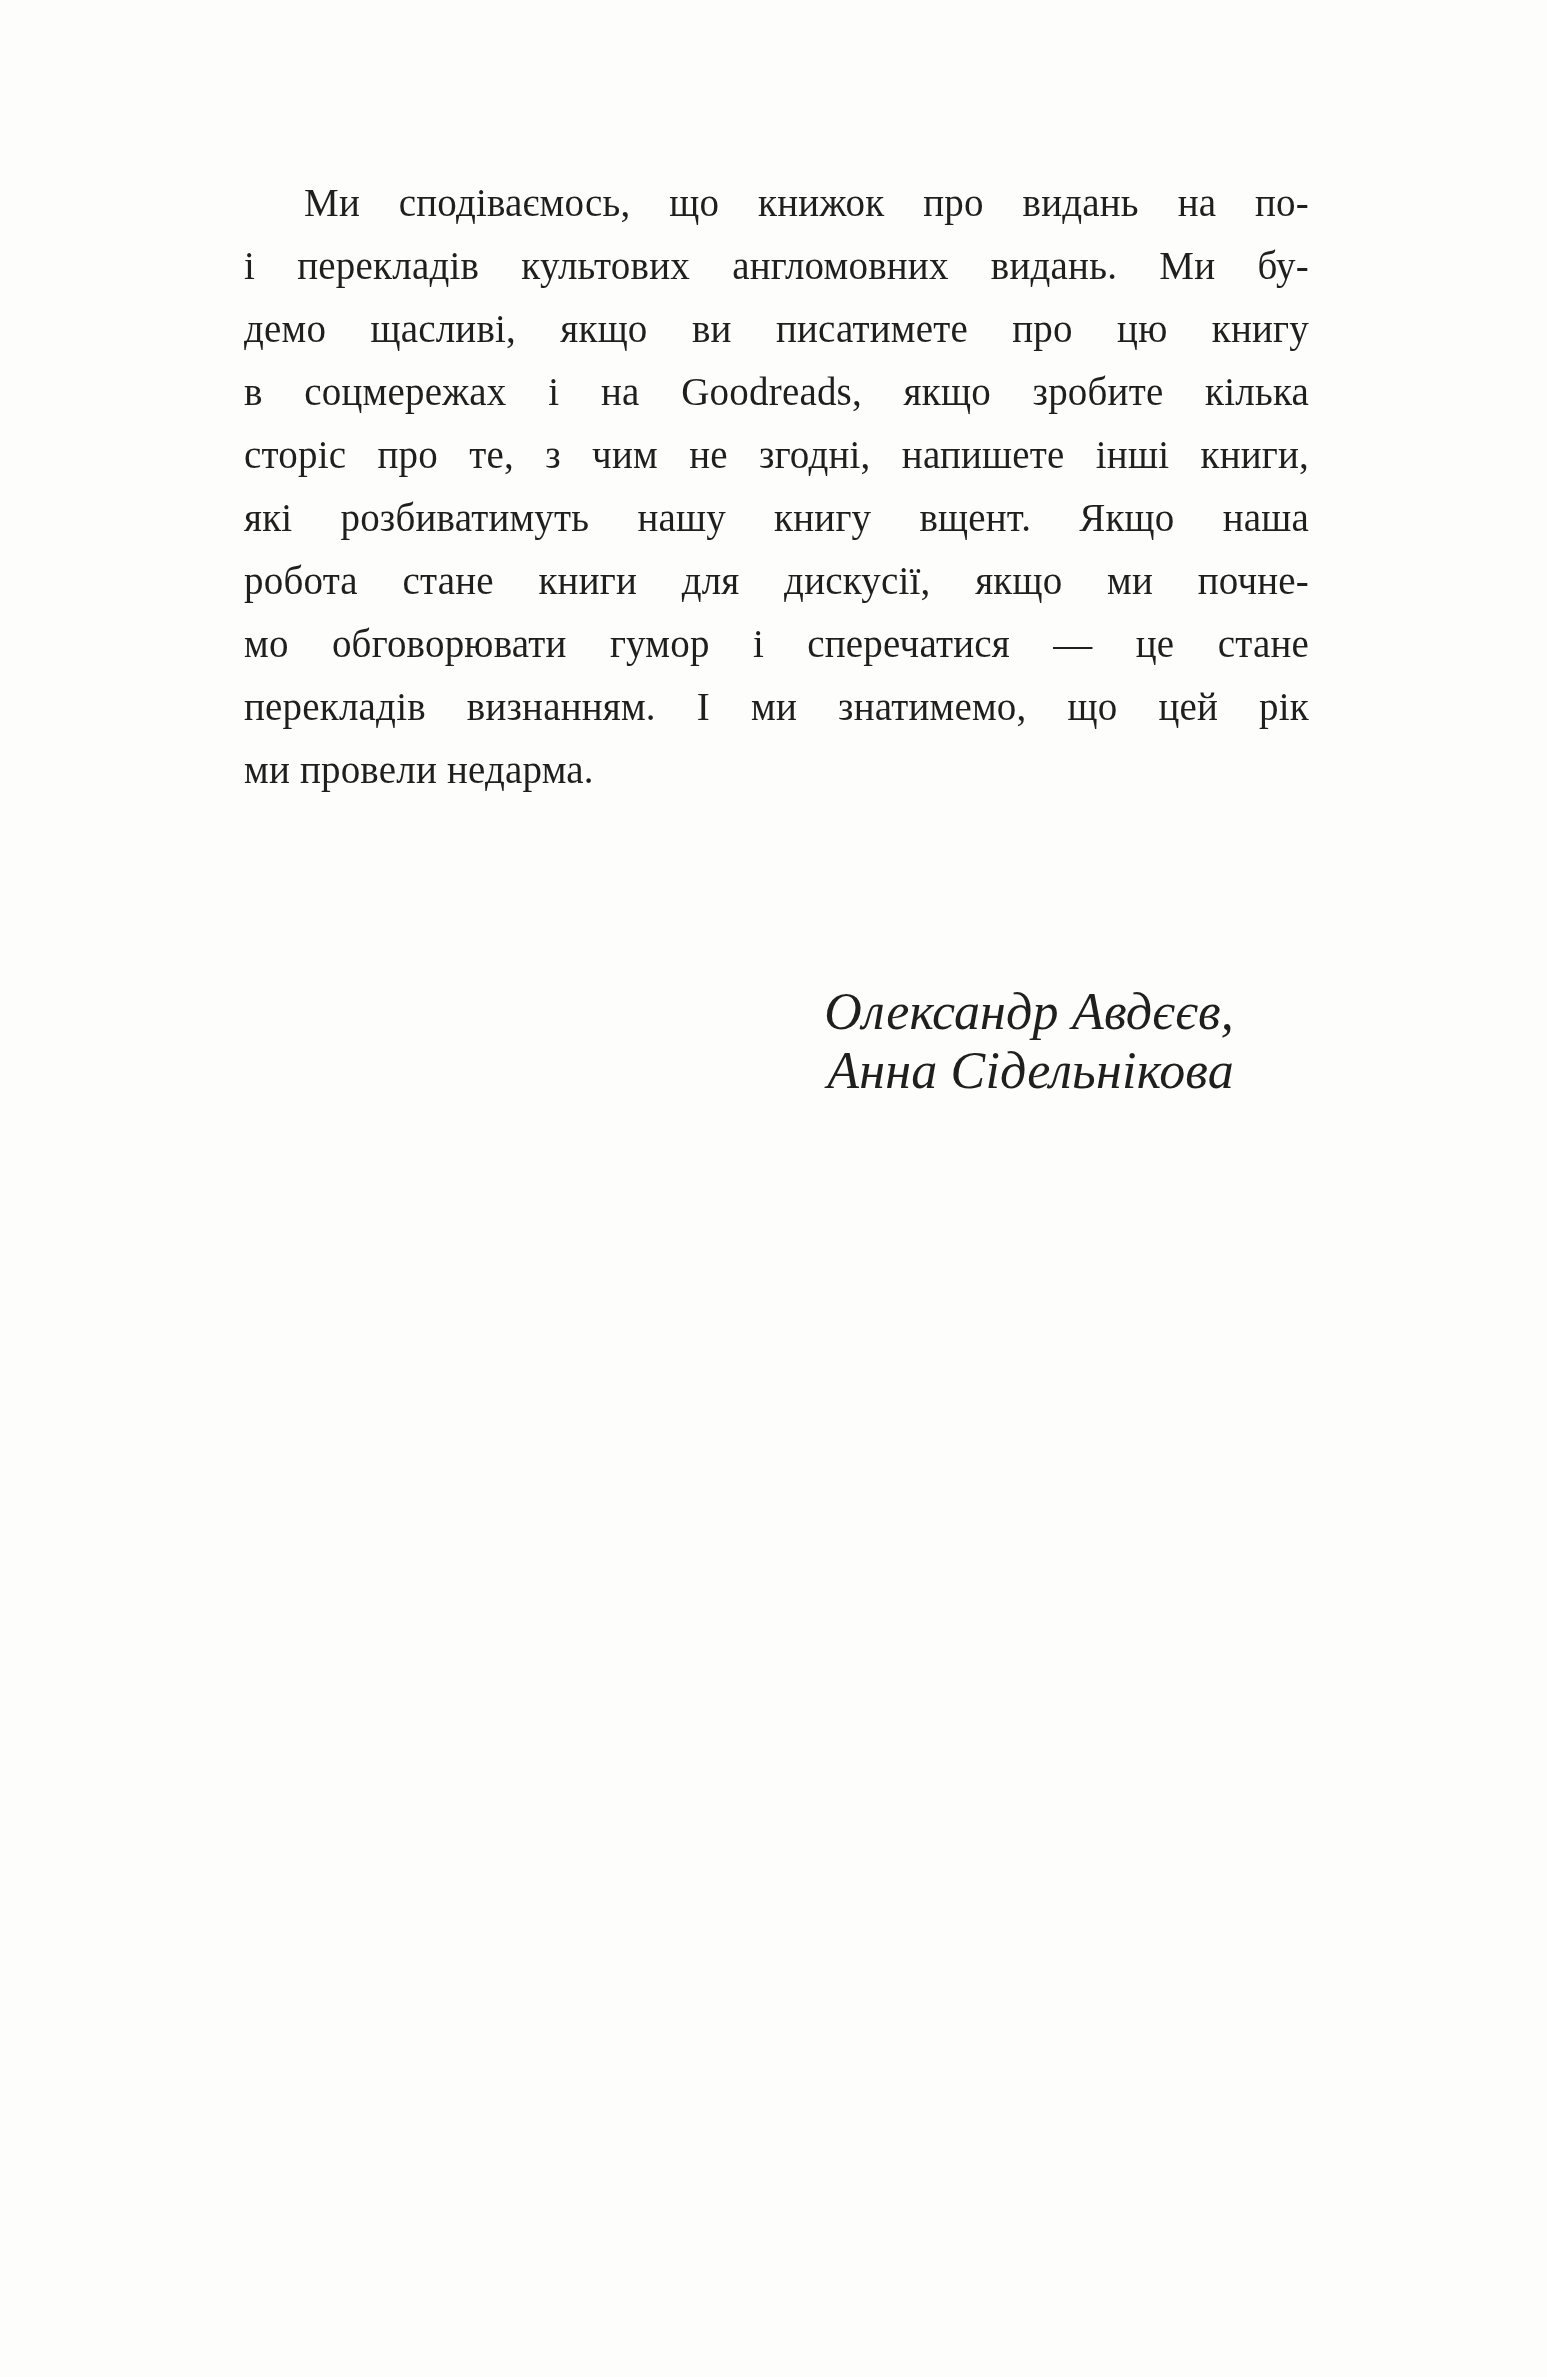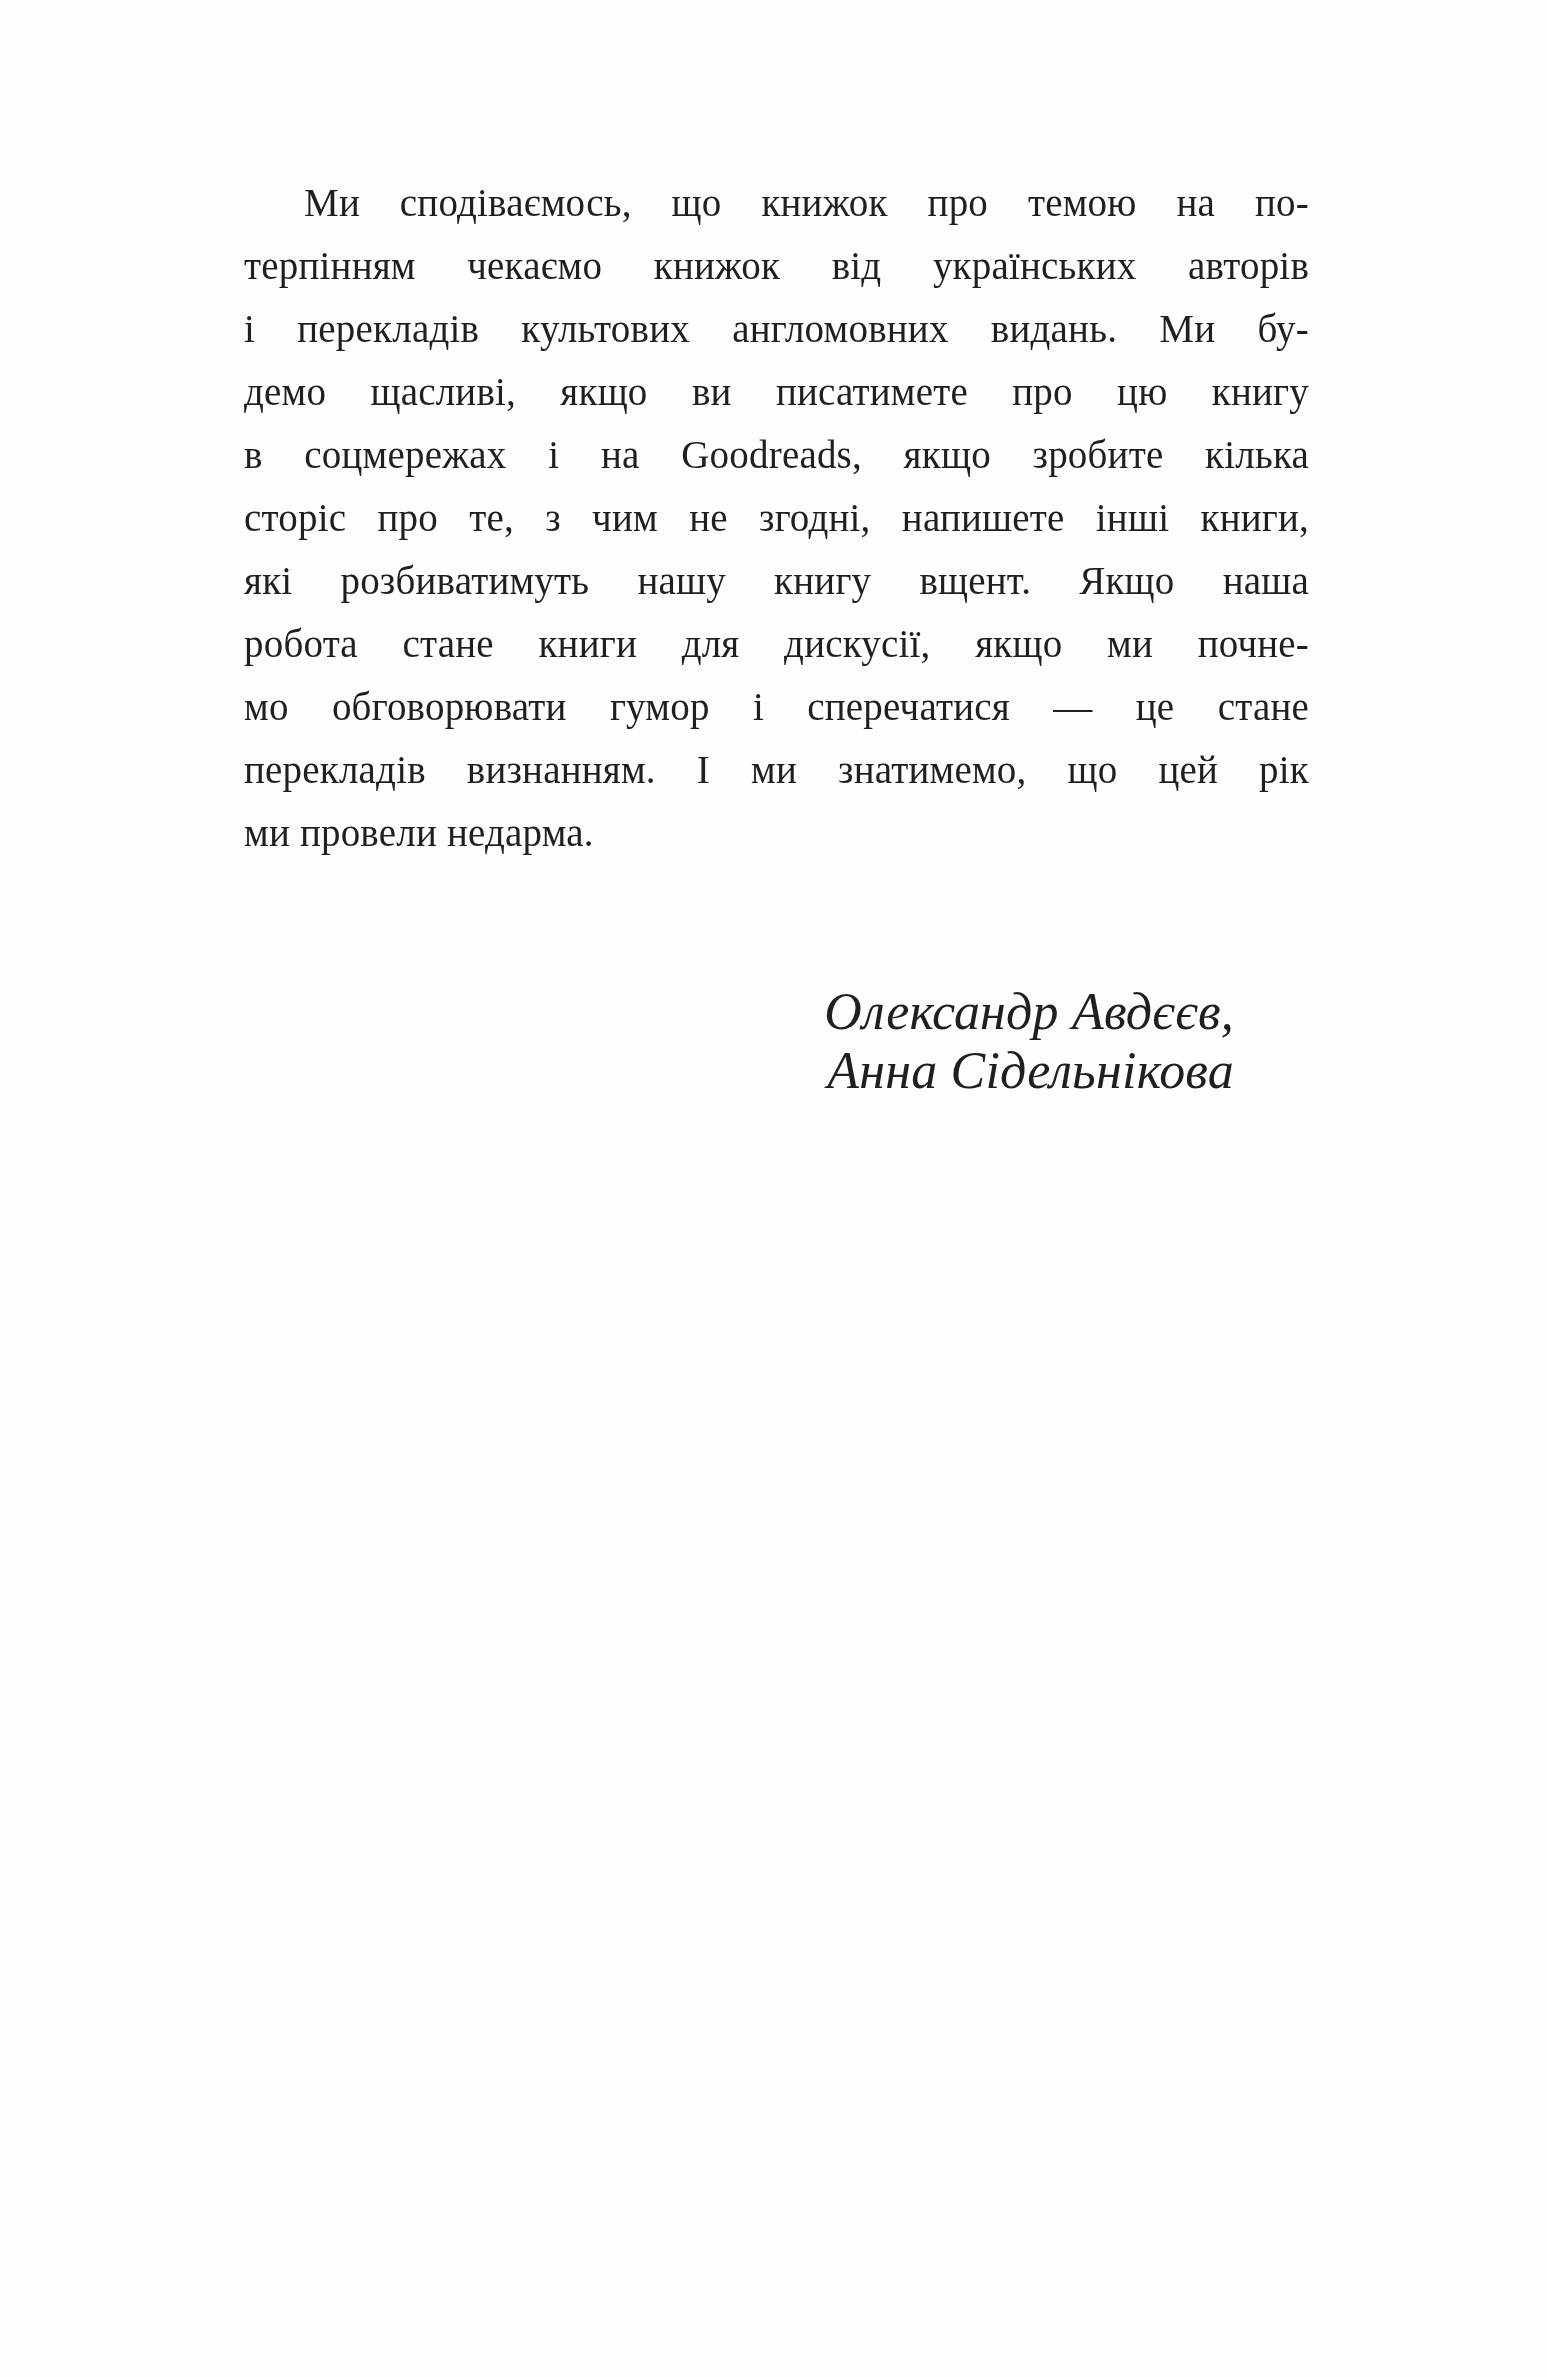--- a/index.html
+++ b/index.html
@@ -49,22 +49,21 @@
     font-style: italic;
     letter-spacing: 0.2px;
   }
 </style>
 </head>
 <body>
 
 <div class="page">
 
   <div class="text-block">
-    <div class="para-line first">Ми сподіваємось, що книжок про темою на по-</div>
-    <div class="para-line">терпінням чекаємо книжок від українських авторів</div>
+    <div class="para-line first">Ми сподіваємось, що книжок про видань на по-</div>
     <div class="para-line">і перекладів культових англомовних видань. Ми бу-</div>
     <div class="para-line">демо щасливі, якщо ви писатимете про цю книгу</div>
     <div class="para-line">в соцмережах і на Goodreads, якщо зробите кілька</div>
     <div class="para-line">сторіс про те, з чим не згодні, напишете інші книги,</div>
     <div class="para-line">які розбиватимуть нашу книгу вщент. Якщо наша</div>
     <div class="para-line">робота стане книги для дискусії, якщо ми почне-</div>
     <div class="para-line">мо обговорювати гумор і сперечатися — це стане</div>
     <div class="para-line">перекладів визнанням. І ми знатимемо, що цей рік</div>
     <div class="para-line last">ми провели недарма.</div>
   </div>

